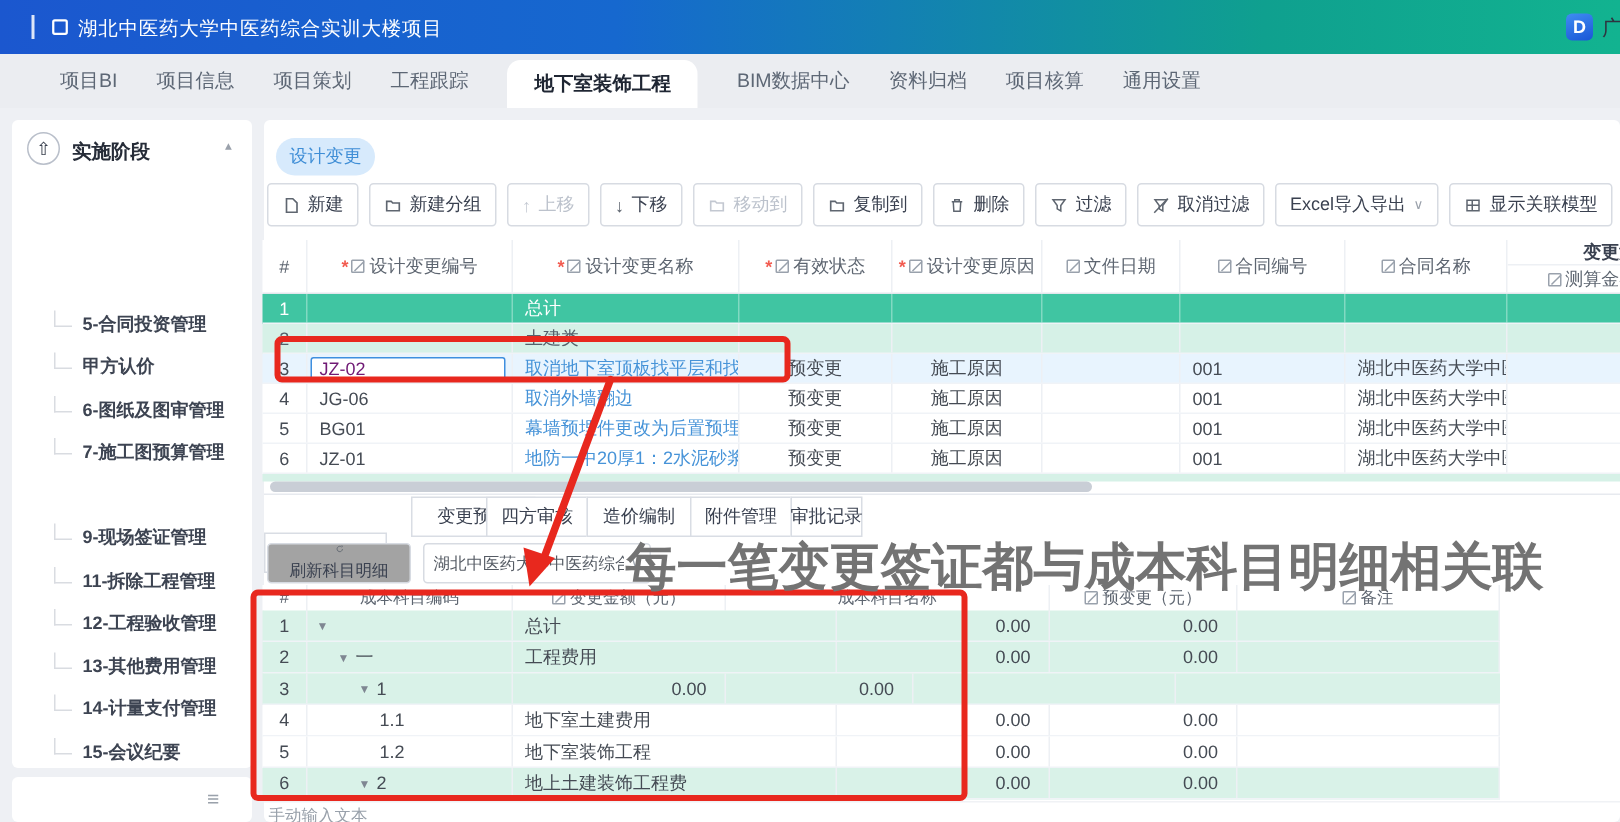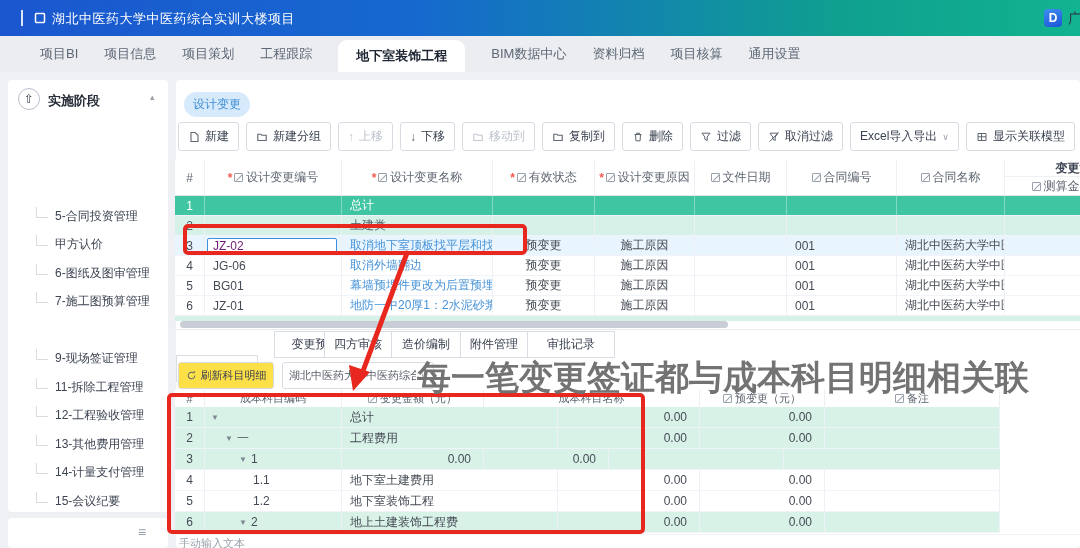--- a/index.html
+++ b/index.html
@@ -23,21 +23,21 @@
   .nav-brand { position:absolute; left:1068px; top:10px; font-size:14px; color:#2e3440; white-space:nowrap; }
 
   
   .sidebar { position:absolute; left:8px; top:80px; width:160px; height:432px; background:#fff; border-radius:4px; }
   .sd-head-ico { position:absolute; left:18px; top:88px; width:22px; height:22px; border:1px solid #b9bfca; border-radius:50%;
     color:#39404e; font-size:12px; text-align:center; line-height:20px; background:#fff; }
   .sd-head-lbl { position:absolute; left:48px; top:92px; font-size:13px; font-weight:bold; color:#262c38; }
   .sd-head-caret { position:absolute; left:150px; top:92px; font-size:9px; color:#9aa1ab; }
   .sd-item { position:absolute; left:12px; width:152px; height:24px; display:flex; align-items:center; font-size:12px; color:#3d4452; cursor:default; }
   .sd-conn { width:12px; height:11px; border-left:1px solid #d9dce1; border-bottom:1px solid #d9dce1; margin:-8px 7px 0 24px; flex:none; }
-  .sd-item .lbl { white-space:nowrap; }
+  .sd-item .lbl { white-space:nowrap;font-weight:bold; }
   .sd-item.sel .lbl { background:#e3e6eb; border-radius:3px; padding:4px 9px; margin-left:-6px; }
   .sd-footer { position:absolute; left:8px; top:518px; width:160px; height:30px; background:#fff; border-radius:4px; }
   .sd-menu { position:absolute; left:138px; top:524px; font-size:14px; color:#9aa1ab; }
 
   
   .main-card { position:absolute; left:176px; top:80px; width:904px; height:468px; background:#fff; border-radius:4px; }
   .pill { position:absolute; left:184px; top:92px; width:66px; height:25px; background:#d7eafc; color:#3f8ed6;
     font-size:12px; border-radius:13px; text-align:center; line-height:25px; }
 
   
@@ -77,21 +77,21 @@
     line-height:14px; font-size:12px; color:#701a75; padding-left:5px; margin-right:2px; }
   .partial-row { position:absolute; left:175px; top:316px; width:905px; height:5px; background:#d6f1e7; }
   .hscroll-thumb { position:absolute; left:180px; top:321px; width:548px; height:7px; border-radius:4px; background:#c9ced6; }
 
   
   .detail-divider { position:absolute; left:176px; top:329px; width:904px; height:1px; background:#e7eaef; }
   .dtab { position:absolute; top:331px; height:27px; border:1px solid #d9dde4; background:#fff;
     display:flex; align-items:center; justify-content:center; font-size:12px; color:#3a4150; white-space:nowrap; cursor:default; }
   .dtab.active { color:#4a90d9;margin-top:24px; }
   .refresh-btn { position:absolute; left:178px; top:362px; width:96px; height:27px; border:1px solid #d7dbe2; border-radius:3px;
-    background:#fde047; display:flex; align-items:center; justify-content:center; gap:4px; font-size:11px; color:#3a4150; white-space:nowrap; }
+    background:#a3a3a3; display:flex; align-items:center; justify-content:center; gap:4px; font-size:11px; color:#3a4150; white-space:nowrap;flex-direction:column; }
   .proj-dd { position:absolute; left:282px; top:362px; width:152px; height:27px; border:1px solid #d7dbe2; border-radius:3px;
     background:#fff; display:flex; align-items:center; font-size:11px; color:#555b64; padding:0 6px; gap:4px; }
   .proj-dd .val { flex:1; overflow:hidden; white-space:nowrap; }
 
   .bhead { position:absolute; left:175px; top:390px; width:825px; height:17px; display:flex; background:#fff; }
   .bhead .hc { font-size:11px; }
   .bc0{width:30px}.bc1{width:137px}.bc2{width:216px}.bc3{width:142px}.bc4{width:125px}.bc5{width:175px}
   .brow { position:absolute; left:175px; width:825px; height:21px; display:flex; background:#fff; border-bottom:1px solid #f0f3f7; }
   .brow.green { background:#d9f2e8; }
   .tcaret { font-size:8px; color:#7f8792; margin-right:4px; flex:none; }
@@ -373,21 +373,21 @@
   </div>
   <div class="partial-row"></div>
   <div class="hscroll-thumb"></div>
 
   <div class="detail-divider"></div>
   <div class="dtab active" style="left:176px;width:82px">成本科目明细</div>
   <div class="dtab" style="left:274px;width:83px">变更预算</div>
   <div class="dtab" style="left:324px;width:68px">四方审核</div>
   <div class="dtab" style="left:391px;width:70px">造价编制</div>
   <div class="dtab" style="left:460px;width:68px">附件管理</div>
-  <div class="dtab" style="left:527px;width:88px">审批记录</div>
+  <div class="dtab" style="left:527px;width:48px">审批记录</div>
 
   <div class="refresh-btn">
     <svg class="ico" width="11" height="11" viewBox="0 0 12 12">
         <path d="M9.6 6a3.6 3.6 0 1 1-1.1-2.6" fill="none" stroke="currentColor" stroke-width="1.1"></path>
         <path d="M7.8 1.4l2.2.1-.3 2.2z" fill="currentColor"></path>
       </svg>
     <span>刷新科目明细</span>
   </div>
   <div class="proj-dd">
     <span class="val">湖北中医药大学中医药综合</span>

